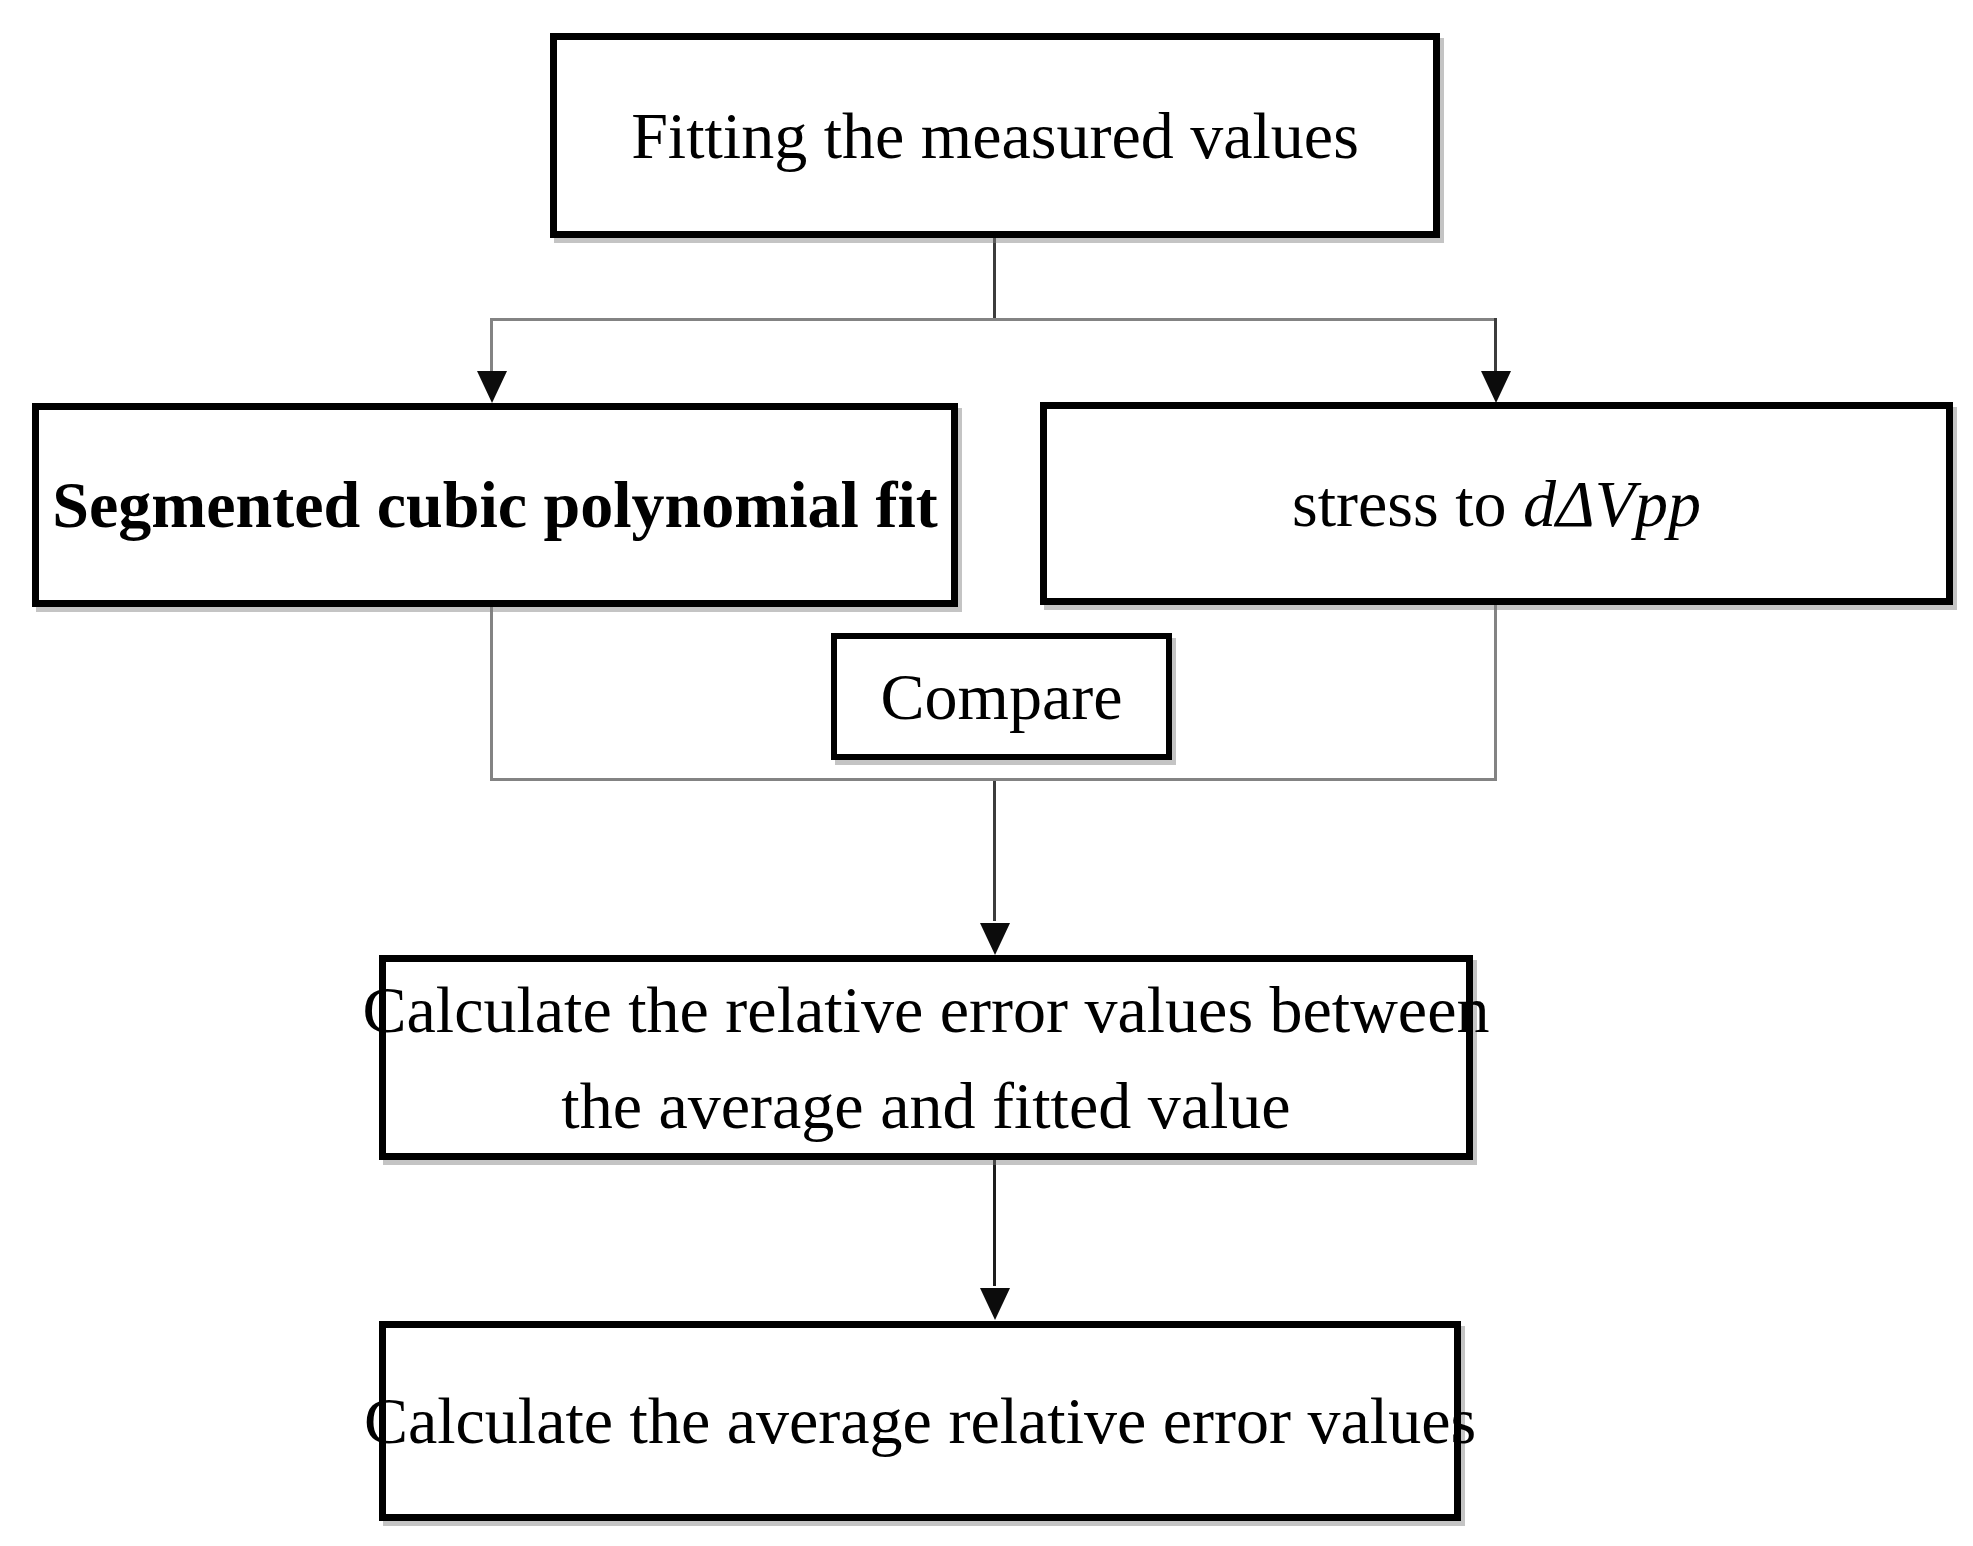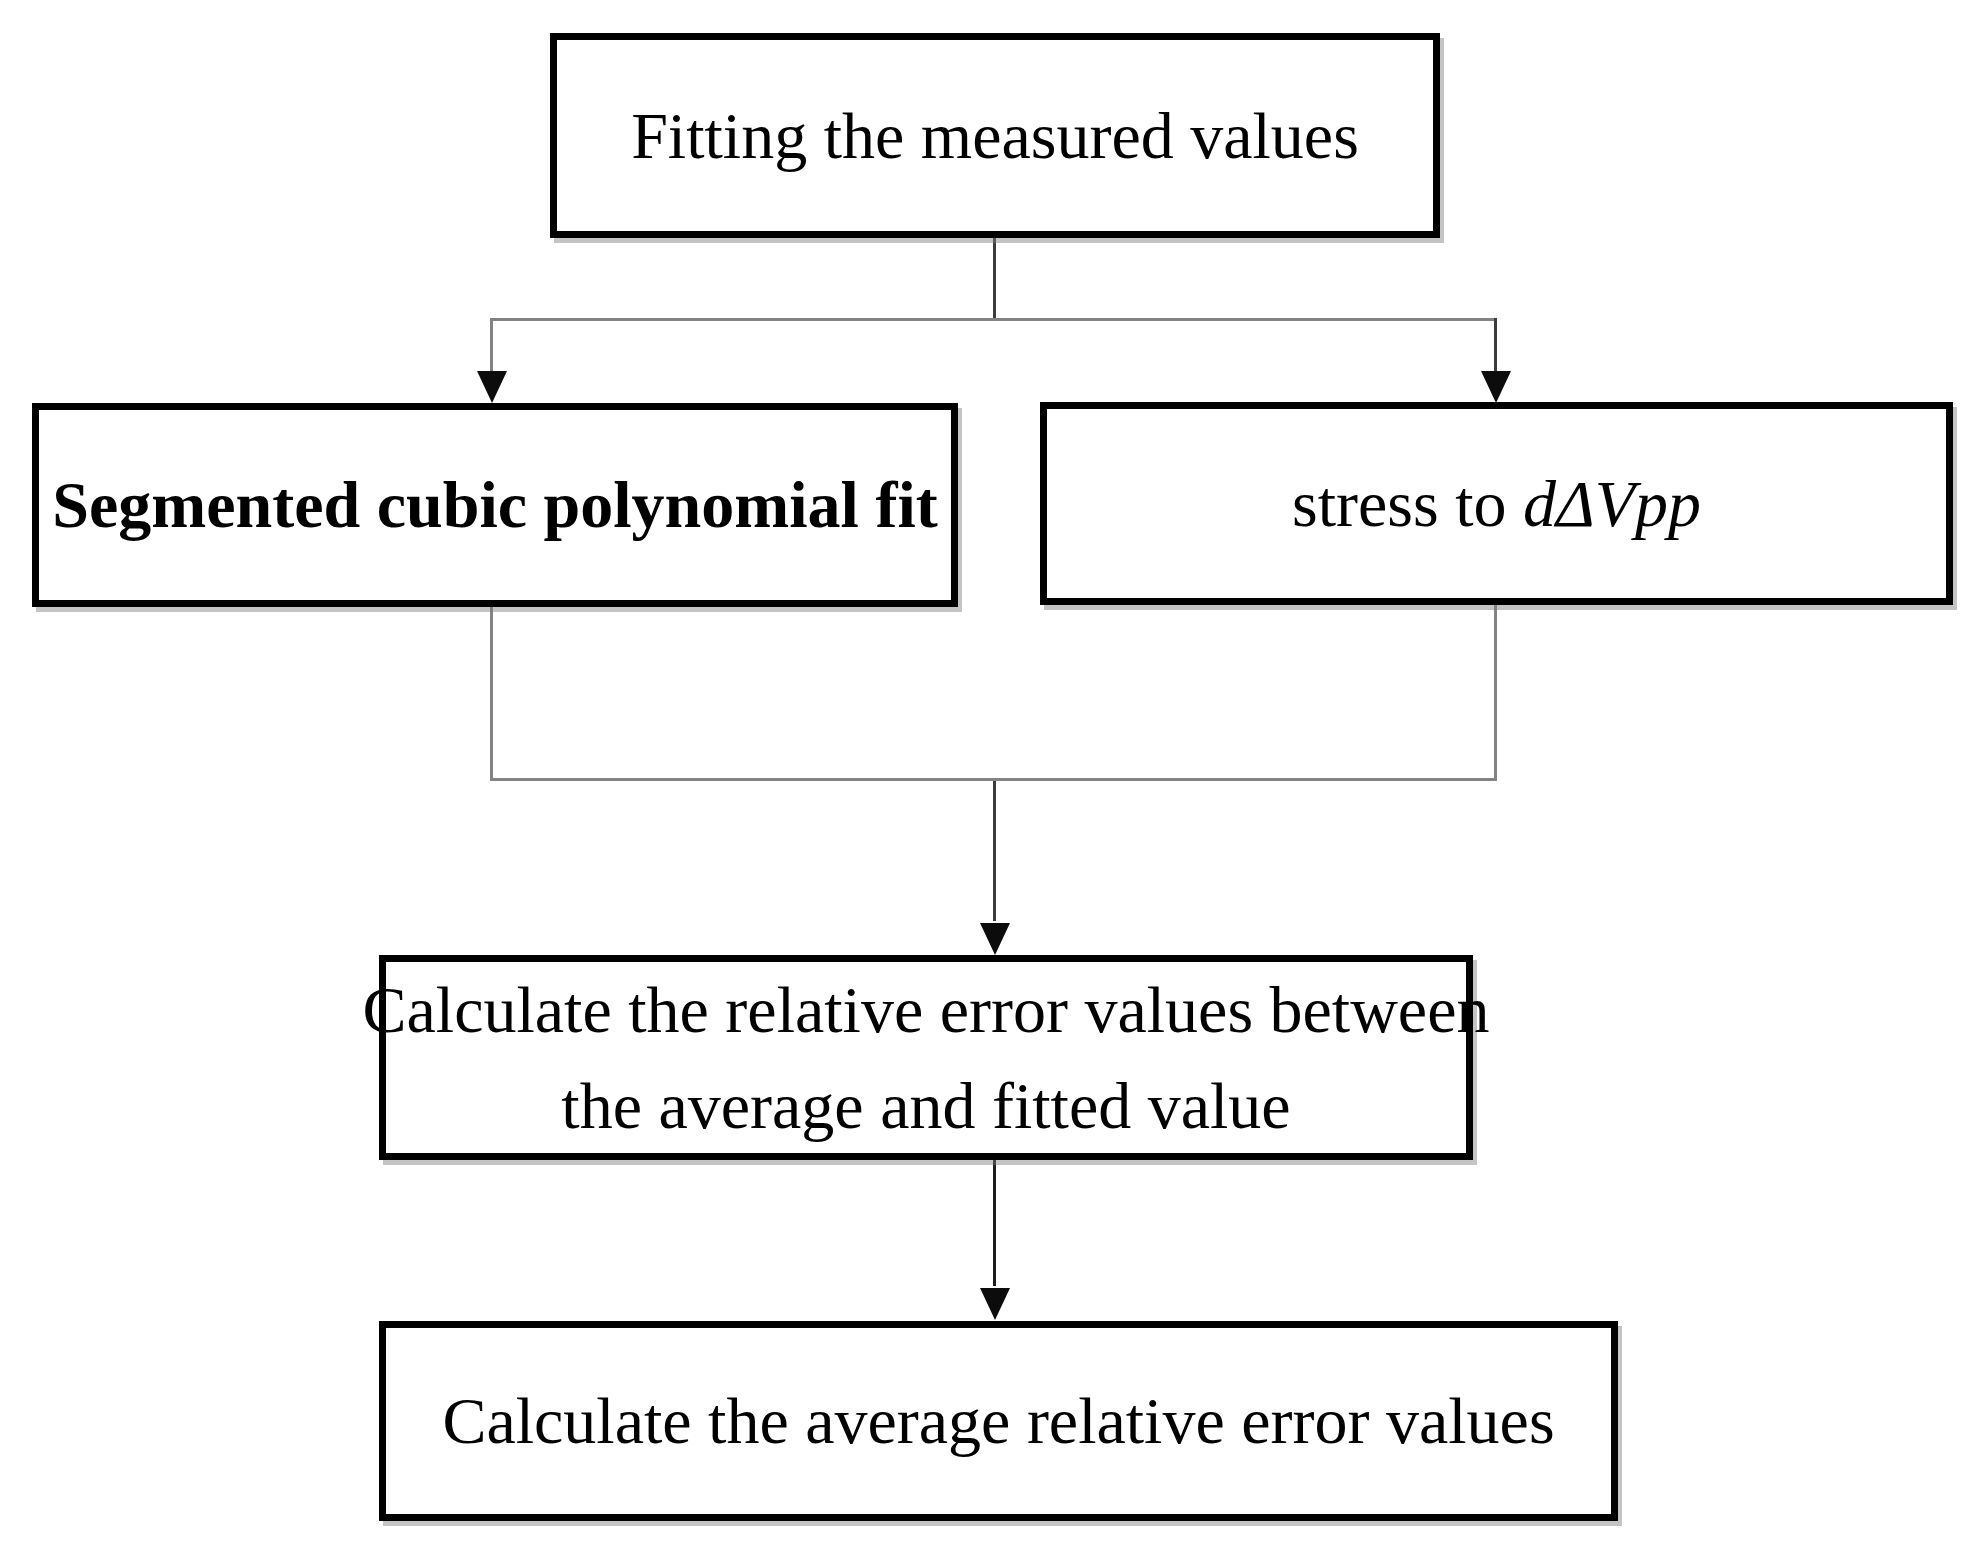--- a/index.html
+++ b/index.html
@@ -33,21 +33,21 @@
     z-index: 2;
   }
   .node .line { white-space: nowrap; }
   .math { font-style: italic; }
 
   #node-top            { left: 550px;  top: 33px;   width: 890px;  height: 205px; }
   #node-left           { left: 32px;   top: 403px;  width: 926px;  height: 204px; font-weight: bold; }
   #node-right          { left: 1040px; top: 402px;  width: 913px;  height: 203px; }
   #node-compare        { left: 831px;  top: 633px;  width: 341px;  height: 127px; border-width: 6px; z-index: 3; }
   #node-rel-error      { left: 379px;  top: 955px;  width: 1094px; height: 205px; }
-  #node-avg-error      { left: 379px;  top: 1321px; width: 1239px; height: 200px; }
+  #node-avg-error      { left: 379px;  top: 1321px; width: 1082px; height: 200px; }
 
   
   .hline, .vline { position: absolute; z-index: 1; }
   .hline { height: 3px; }
   .vline { width: 3px; }
   .gray  { background: #838383; }
   .dark  { background: #3c3c3c; }
   .black { background: #1c1c1c; }
 
   #stem-top        { left: 993px;  top: 238px;  height: 82px;  }
@@ -96,20 +96,23 @@
   </div>
 
   <div class="node" id="node-right">
     <div class="line"><span>stress to </span><span class="math">dΔVpp</span></div>
   </div>
 
   <div class="vline gray" id="join-left-v"></div>
   <div class="vline gray" id="join-right-v"></div>
   <div class="hline gray" id="join-h"></div>
 
+  <div class="node" id="node-compare">
+    <div class="line">Compare</div>
+  </div>
 
   <div class="vline dark" id="stem-mid"></div>
   <div class="arrowhead" id="arrow-mid"></div>
 
   <div class="node" id="node-rel-error">
     <div class="line">Calculate the relative error values between</div>
     <div class="line">the average and fitted value</div>
   </div>
 
   <div class="vline black" id="stem-low"></div>

